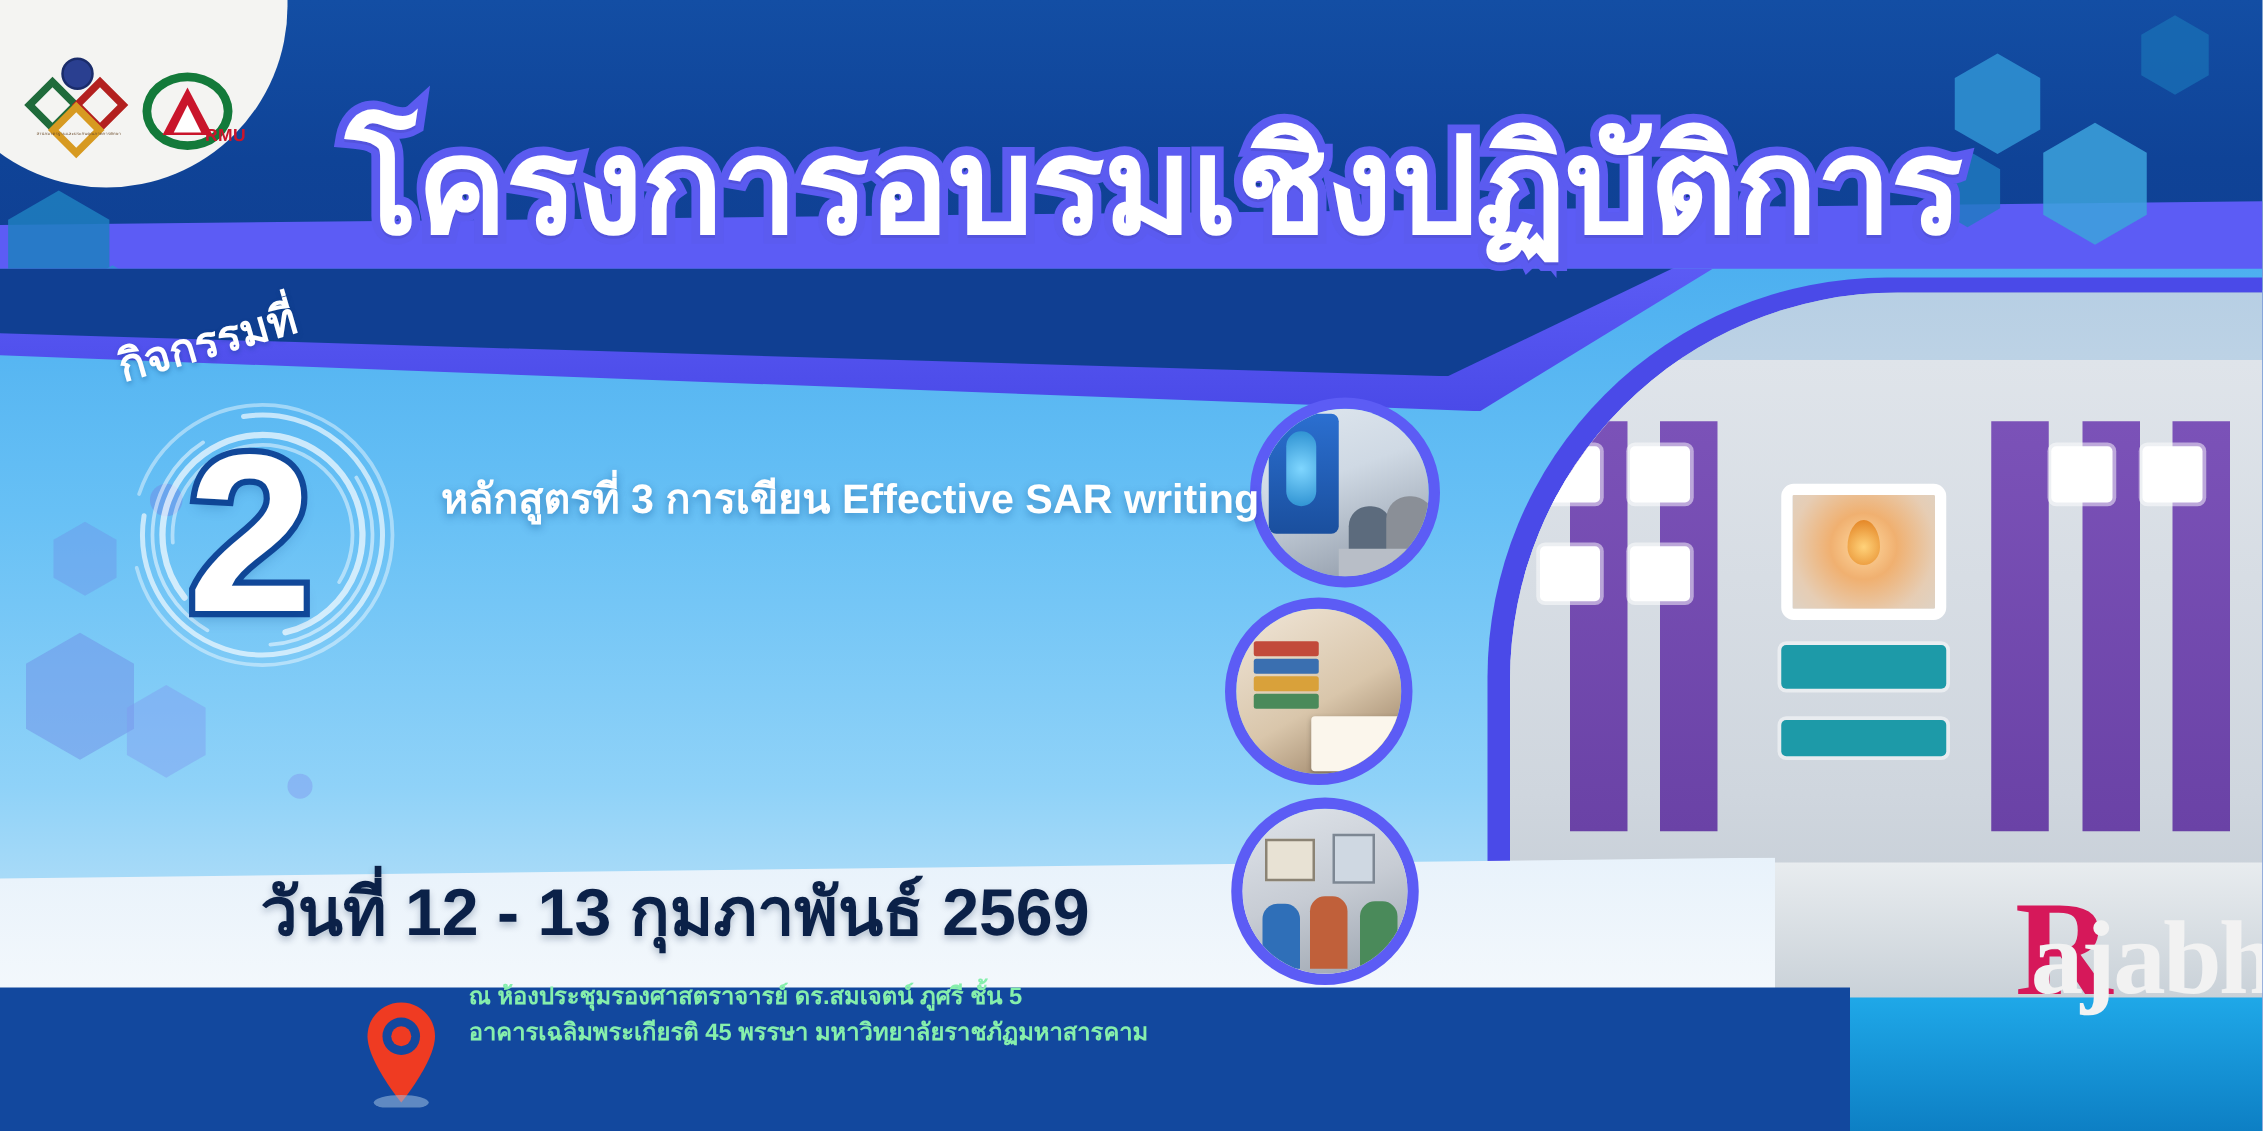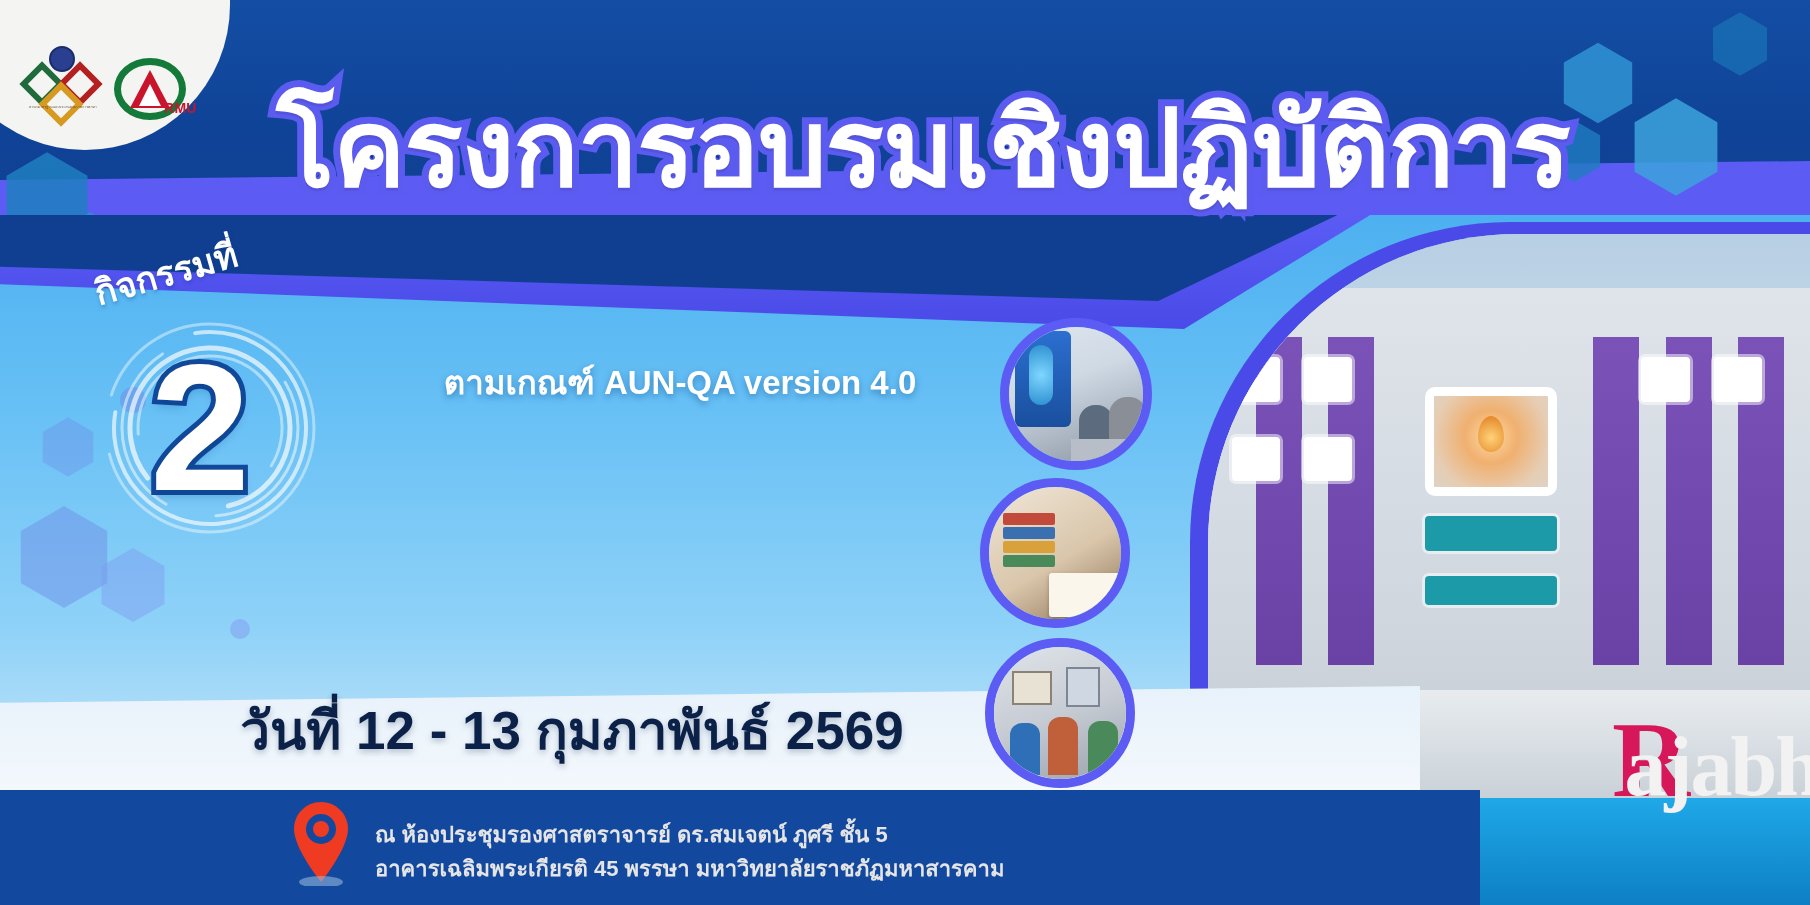--- a/index.html
+++ b/index.html
@@ -219,34 +219,33 @@
     background:linear-gradient(180deg,#e8f2fb 0%,#f3f8fc 100%);
     clip-path:polygon(0 16%, 100% 0, 100% 100%, 0 100%);
     z-index:21;
   }
   .date-text {
     position:absolute; left:0; top:704px; width:1080px;
     text-align:center; z-index:26;
     font-size:53px; font-weight:bold; color:#0b2148; line-height:1;
     text-shadow:0 3px 6px rgba(0,30,70,.25);
     white-space:nowrap;
-    margin-left:32px;
   }
 
   
   .venue-bar {
     position:absolute; left:0; top:790px; width:1480px; height:115px;
     background:#12489e; z-index:23;
   }
   .pin {
     position:absolute; left:290px; top:800px; width:62px; height:86px; z-index:27;
   }
   .venue-text {
-    position:absolute; left:375px; top:818px; width:980px; z-index:27;
-    color:#e5e5e5; font-size:22px; font-weight:bold; line-height:1.55;
+    position:absolute; left:375px; top:783px; width:980px; z-index:27;
+    color:#86efac; font-size:19px; font-weight:bold; line-height:1.55;
     white-space:nowrap;
   }
 
   
   .dot { position:absolute; border-radius:50%; }
 </style>
 </head>
 <body>
 
 <div id="banner">
@@ -371,21 +370,21 @@
           <circle cx="115" cy="115" r="88" stroke-width="3" stroke-dasharray="180 140" opacity=".6" transform="rotate(120 115 115)"></circle>
           <circle cx="115" cy="115" r="80" stroke-width="5" stroke-dasharray="330 90" opacity=".8" transform="rotate(200 115 115)"></circle>
           <circle cx="115" cy="115" r="72" stroke-width="3" stroke-dasharray="140 180" opacity=".55" transform="rotate(280 115 115)"></circle>
         </g>
       </svg>
     </div>
     <div class="act-num">2</div>
   </div>
 
   <div class="txt-block">
-    <div class="w-line2">ตามเกณฑ์ AUN-QA version 4.0</div>
+    <div class="w-line1">หลักสูตรที่ 3 การเขียน Effective SAR writing</div>
   </div>
 
   <div class="photo" style="left:1000px;top:318px;width:152px;height:152px;">
     <div class="ph-bg" style="background:linear-gradient(160deg,#dfe7ef 0%,#cfd9e4 40%,#8b95a3 100%);"></div>
     <div style="position:absolute;left:6px;top:4px;width:56px;height:96px;background:linear-gradient(180deg,#2b6fd0,#1a4f9e);border-radius:6px;"></div>
     <div style="position:absolute;left:20px;top:18px;width:24px;height:60px;background:radial-gradient(circle,#7fd6ff,#2b8fd0);border-radius:12px;"></div>
     <div style="position:absolute;left:70px;top:78px;width:34px;height:44px;background:#5c6b7d;border-radius:16px 16px 0 0;"></div>
     <div style="position:absolute;left:100px;top:70px;width:38px;height:52px;background:#8a8f97;border-radius:18px 18px 0 0;"></div>
     <div style="position:absolute;left:62px;top:112px;width:90px;height:40px;background:#b8bec7;"></div>
   </div>

